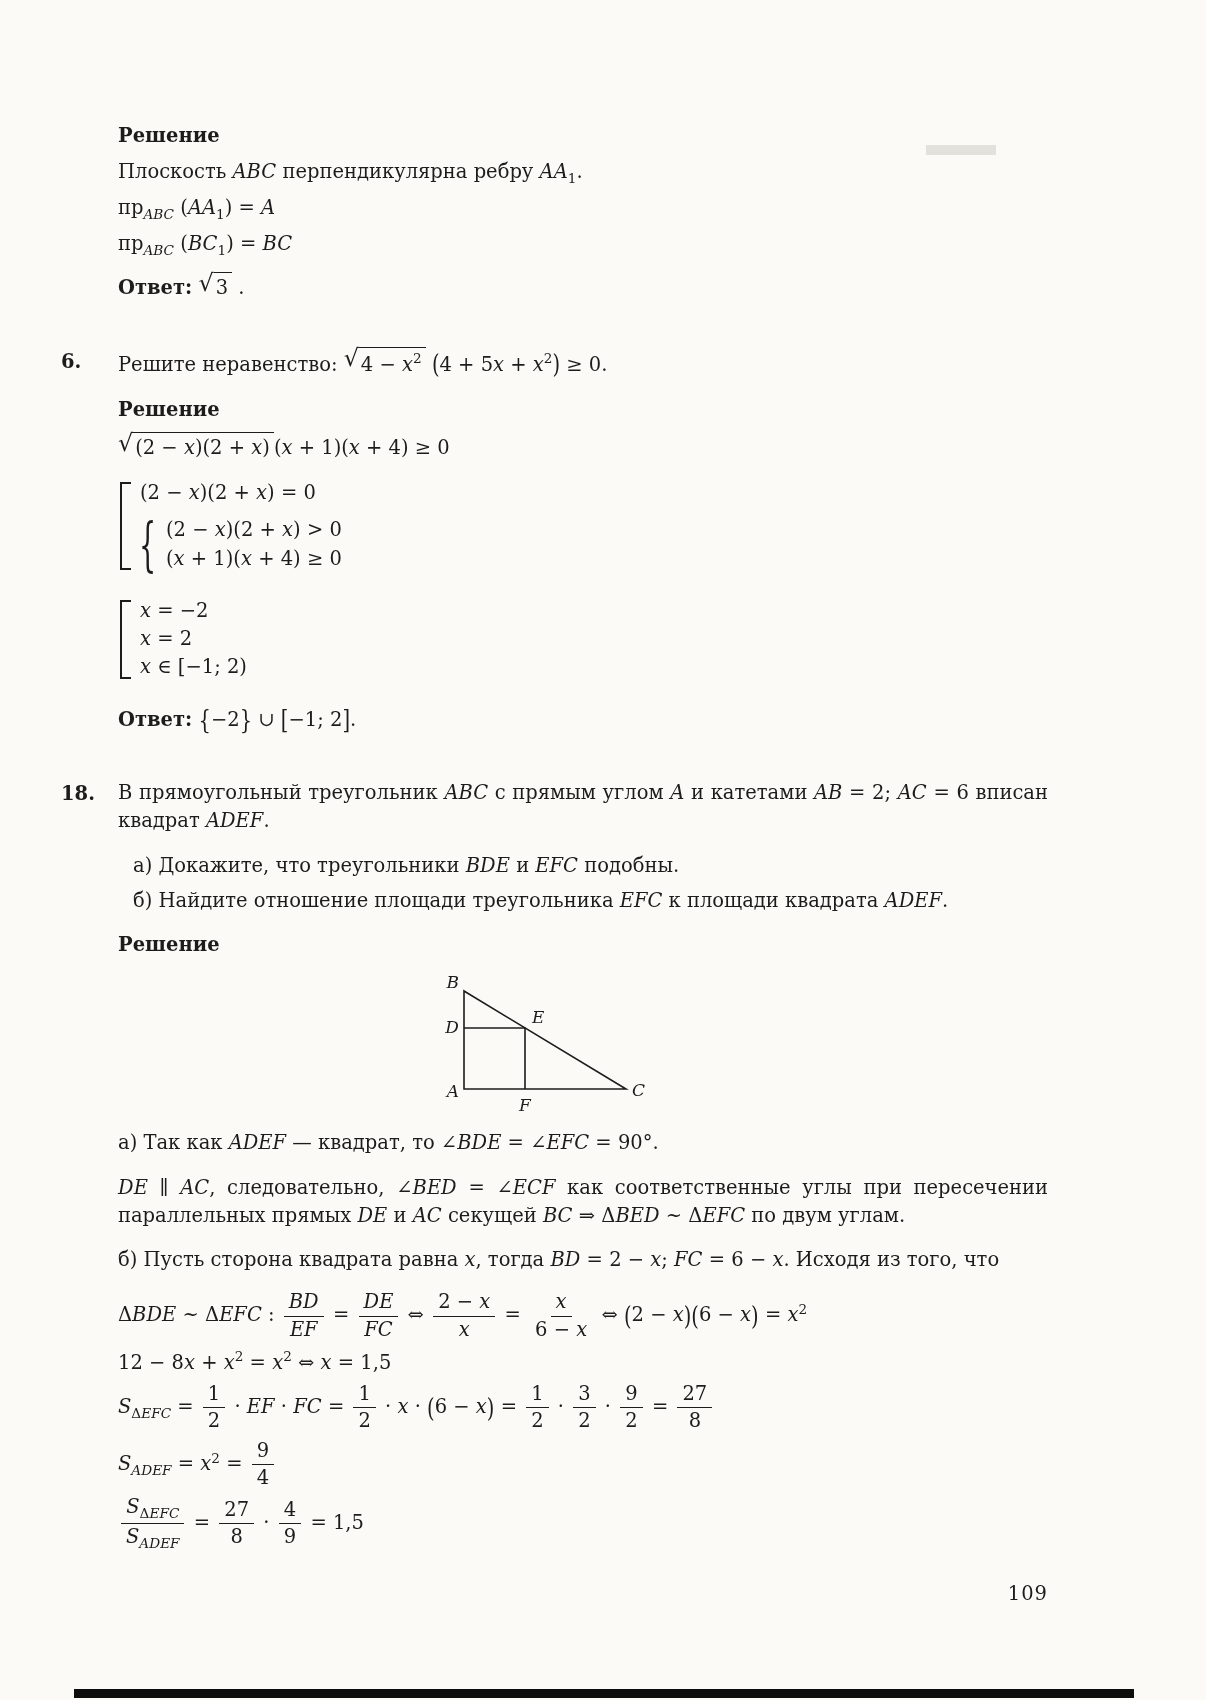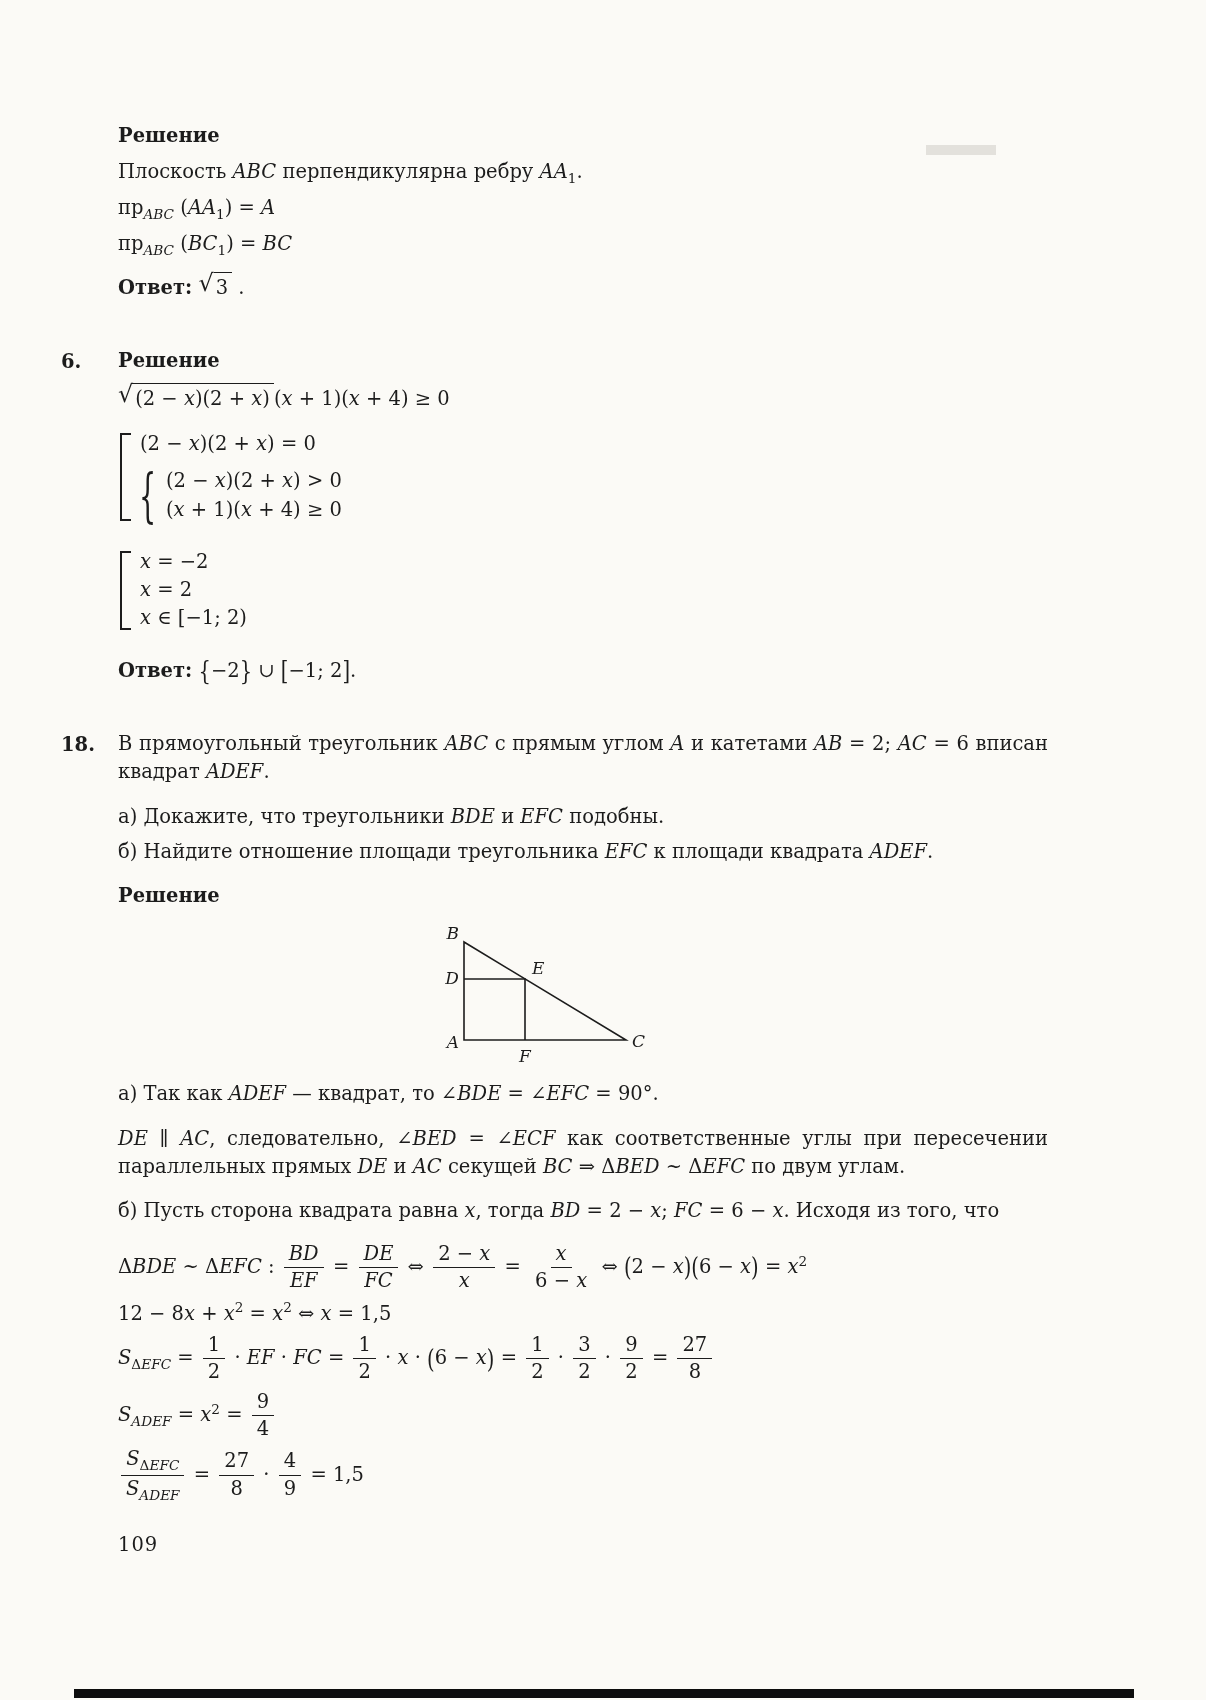--- a/index.html
+++ b/index.html
@@ -10,21 +10,21 @@
     font-family:"DejaVu Serif","Liberation Serif",serif;
     font-size:19.5px; line-height:1.45;
   }
   .content{ position:absolute; left:118px; top:120px; width:930px; }
 
   .h{ font-weight:bold; margin:2px 0 8px; }
   .mt{ margin-top:16px; }
   .ln{ margin:5px 0; white-space:nowrap; }
   .answer{ margin-top:12px; }
   .para{ text-align:justify; margin:16px 0; }
-  .item{ margin:7px 0; }
+  .item{ margin:7px 15px; }
 
   .prob{ position:relative; margin-top:44px; }
   .pnum{ position:absolute; left:-57px; top:1px; font-weight:bold; }
 
   sup{ font-size:0.70em; }
   sub{ font-size:0.70em; }
 
   
   .sqrt{ display:inline-block; white-space:nowrap; }
   .rsign{ font-size:1.22em; line-height:1; vertical-align:top; position:relative; top:0px; }
@@ -46,21 +46,21 @@
 
   
   .brace{ position:relative; padding-left:26px; margin-top:9px; }
   .brace-glyph{ position:absolute; left:-1px; top:50%; transform:translateY(-50%) scale(1,2.15);
     font-size:27px; font-weight:400; }
 
   .fig{ margin:16px 0 12px 322px; }
   .fig svg{ display:block; }
   .fig text{ font-style:italic; font-size:17px; font-family:"DejaVu Serif","Liberation Serif",serif; fill:#1c1c1c; }
 
-  .pageno{ text-align:left; margin-top:28px; letter-spacing:1px; }
+  .pageno{ text-align:right; margin-top:28px; letter-spacing:1px; }
 
   .scanbar{ position:absolute; left:74px; right:72px; bottom:2px; height:9px; background:#0d0d0d; }
   .smudge{ position:absolute; right:210px; top:145px; width:70px; height:10px; background:#e3e1dc; }
 </style>
 </head>
 <body>
 
 <div class="page">
   <div class="smudge"></div>
 
@@ -69,20 +69,21 @@
     <section>
       <div class="h">Решение</div>
       <div class="ln">Плоскость <i>ABC</i> перпендикулярна ребру <i>AA</i><sub>1</sub>.</div>
       <div class="ln">пр<sub><i>ABC</i></sub> (<i>AA</i><sub>1</sub>) = <i>A</i></div>
       <div class="ln">пр<sub><i>ABC</i></sub> (<i>BC</i><sub>1</sub>) = <i>BC</i></div>
       <div class="ln answer"><b>Ответ:</b> <span class="sqrt"><span class="rsign">√</span><span class="rad">3</span></span> .</div>
     </section>
 
     <section class="prob">
       <span class="pnum">6.</span>
+      <div class="ln">Решите неравенство: <span class="sqrt"><span class="rsign">√</span><span class="rad">4 − <i>x</i><sup>2</sup></span></span> <span class="bigp">(</span>4 + 5<i>x</i> + <i>x</i><sup>2</sup><span class="bigp">)</span> ≥ 0.</div>
       <div class="h mt">Решение</div>
       <div class="ln"><span class="sqrt"><span class="rsign">√</span><span class="rad">(2 − <i>x</i>)(2 + <i>x</i>)</span></span>(<i>x</i> + 1)(<i>x</i> + 4) ≥ 0</div>
 
       <div class="sys bracket">
         <div class="ln">(2 − <i>x</i>)(2 + <i>x</i>) = 0</div>
         <div class="brace">
           <span class="brace-glyph">{</span>
           <div class="ln">(2 − <i>x</i>)(2 + <i>x</i>) &gt; 0</div>
           <div class="ln">(<i>x</i> + 1)(<i>x</i> + 4) ≥ 0</div>
         </div>

